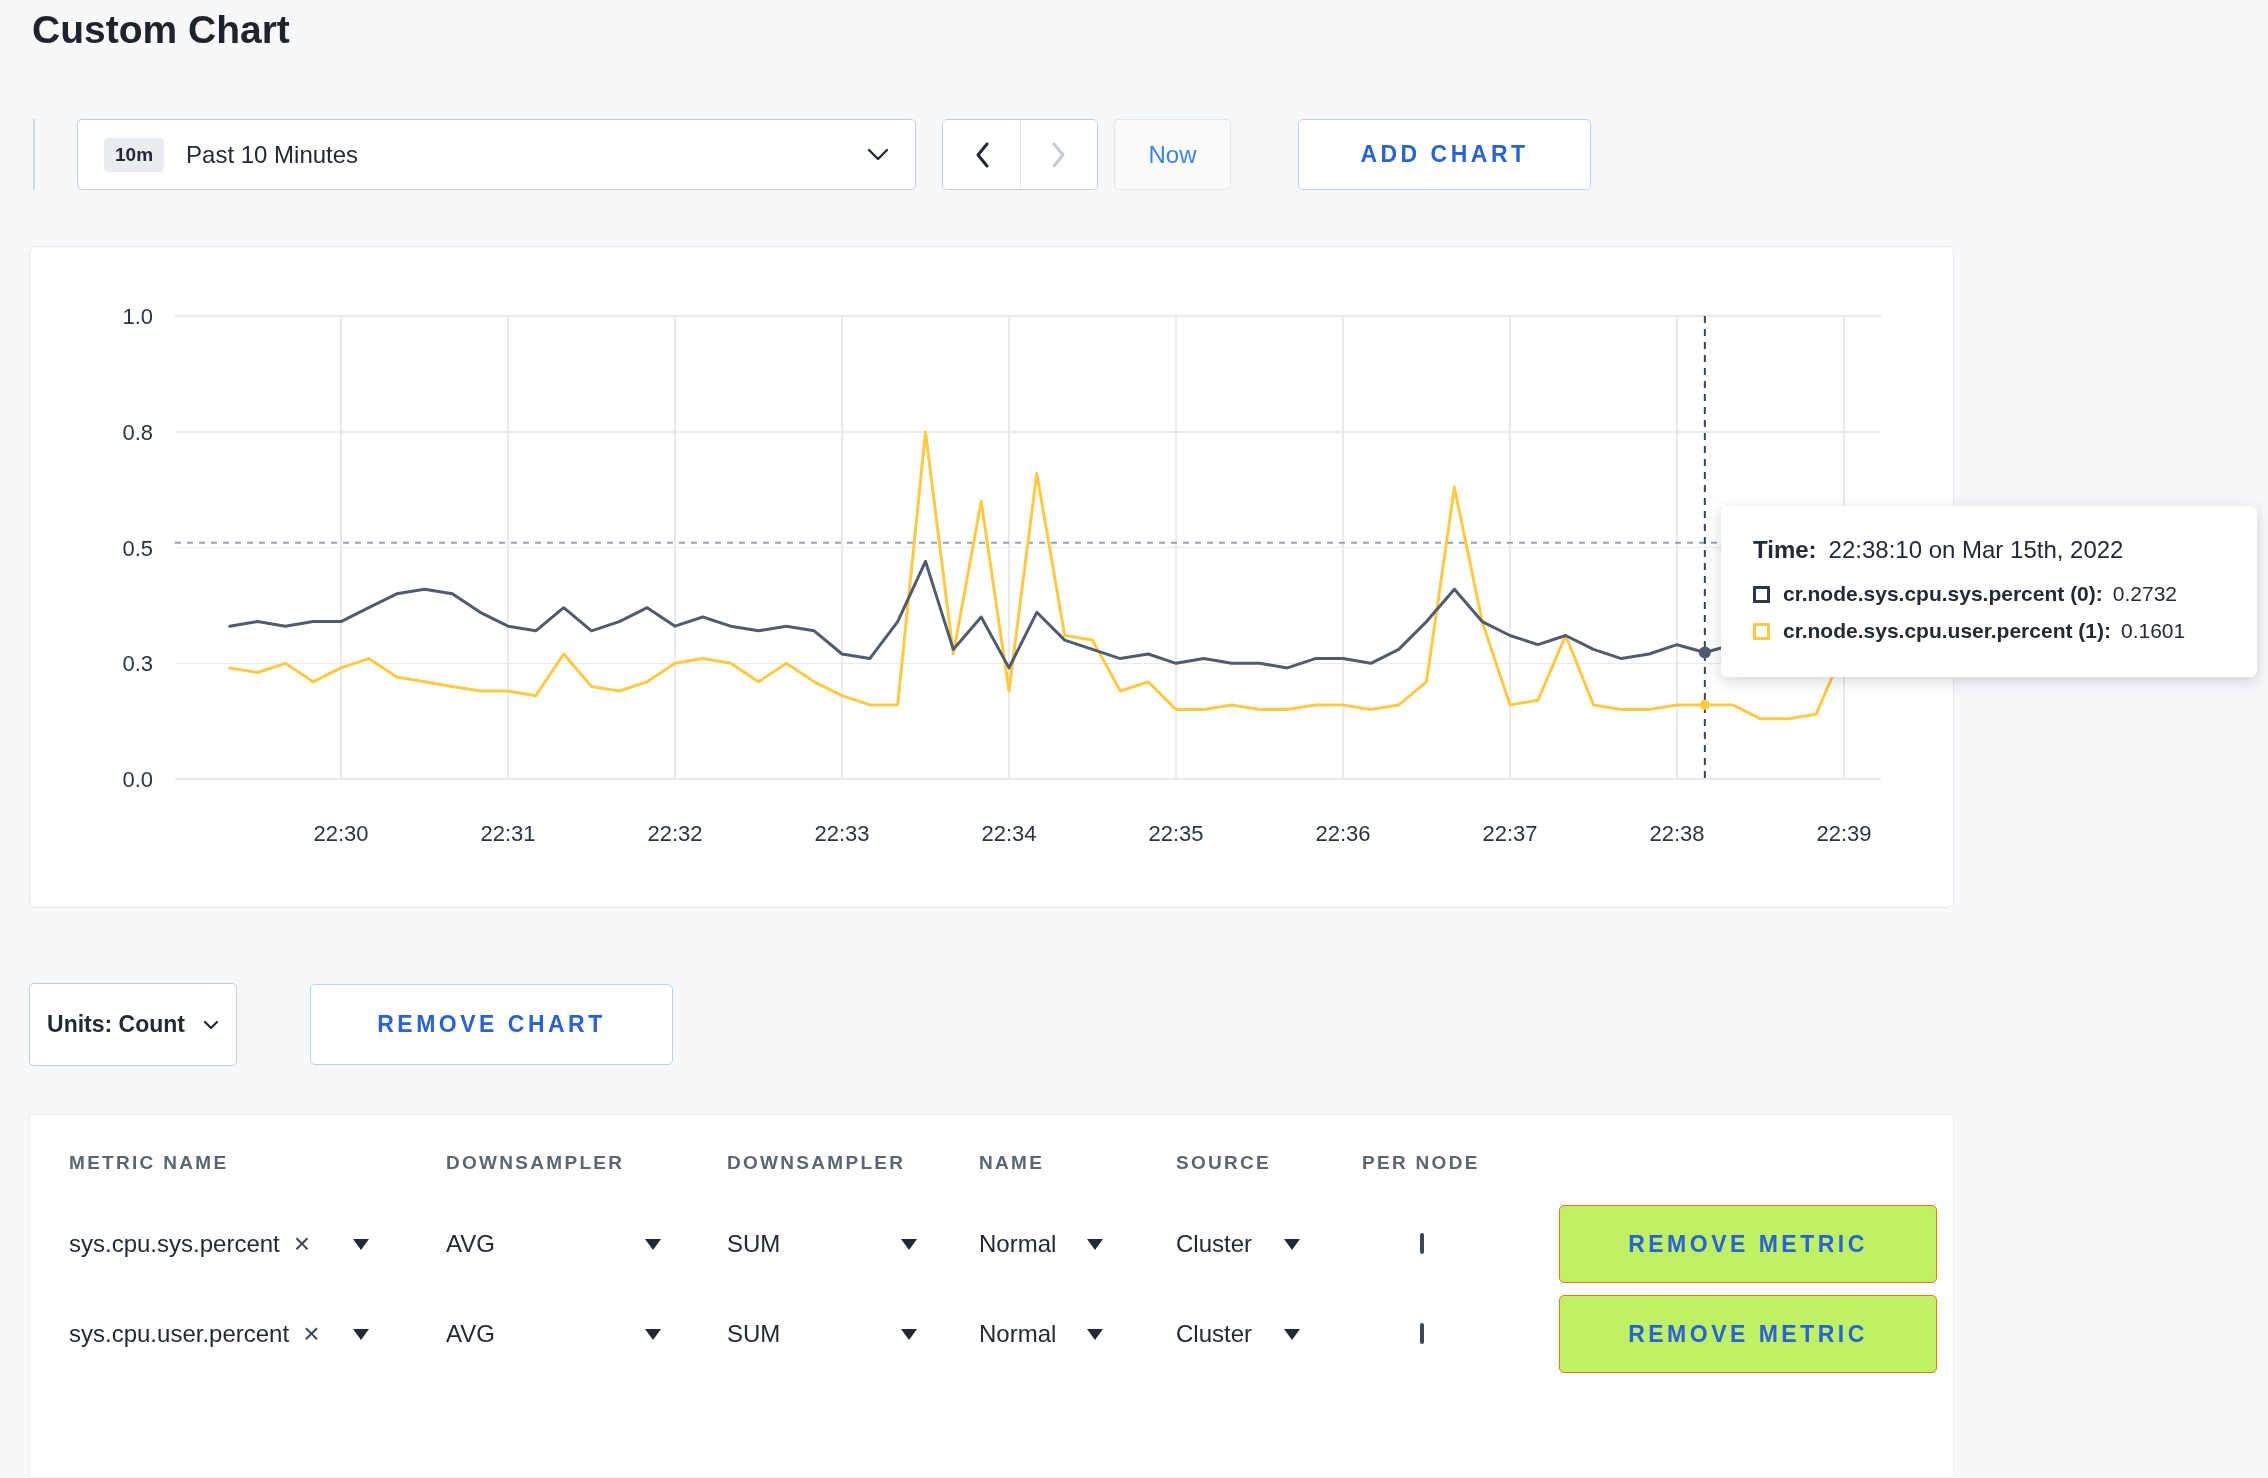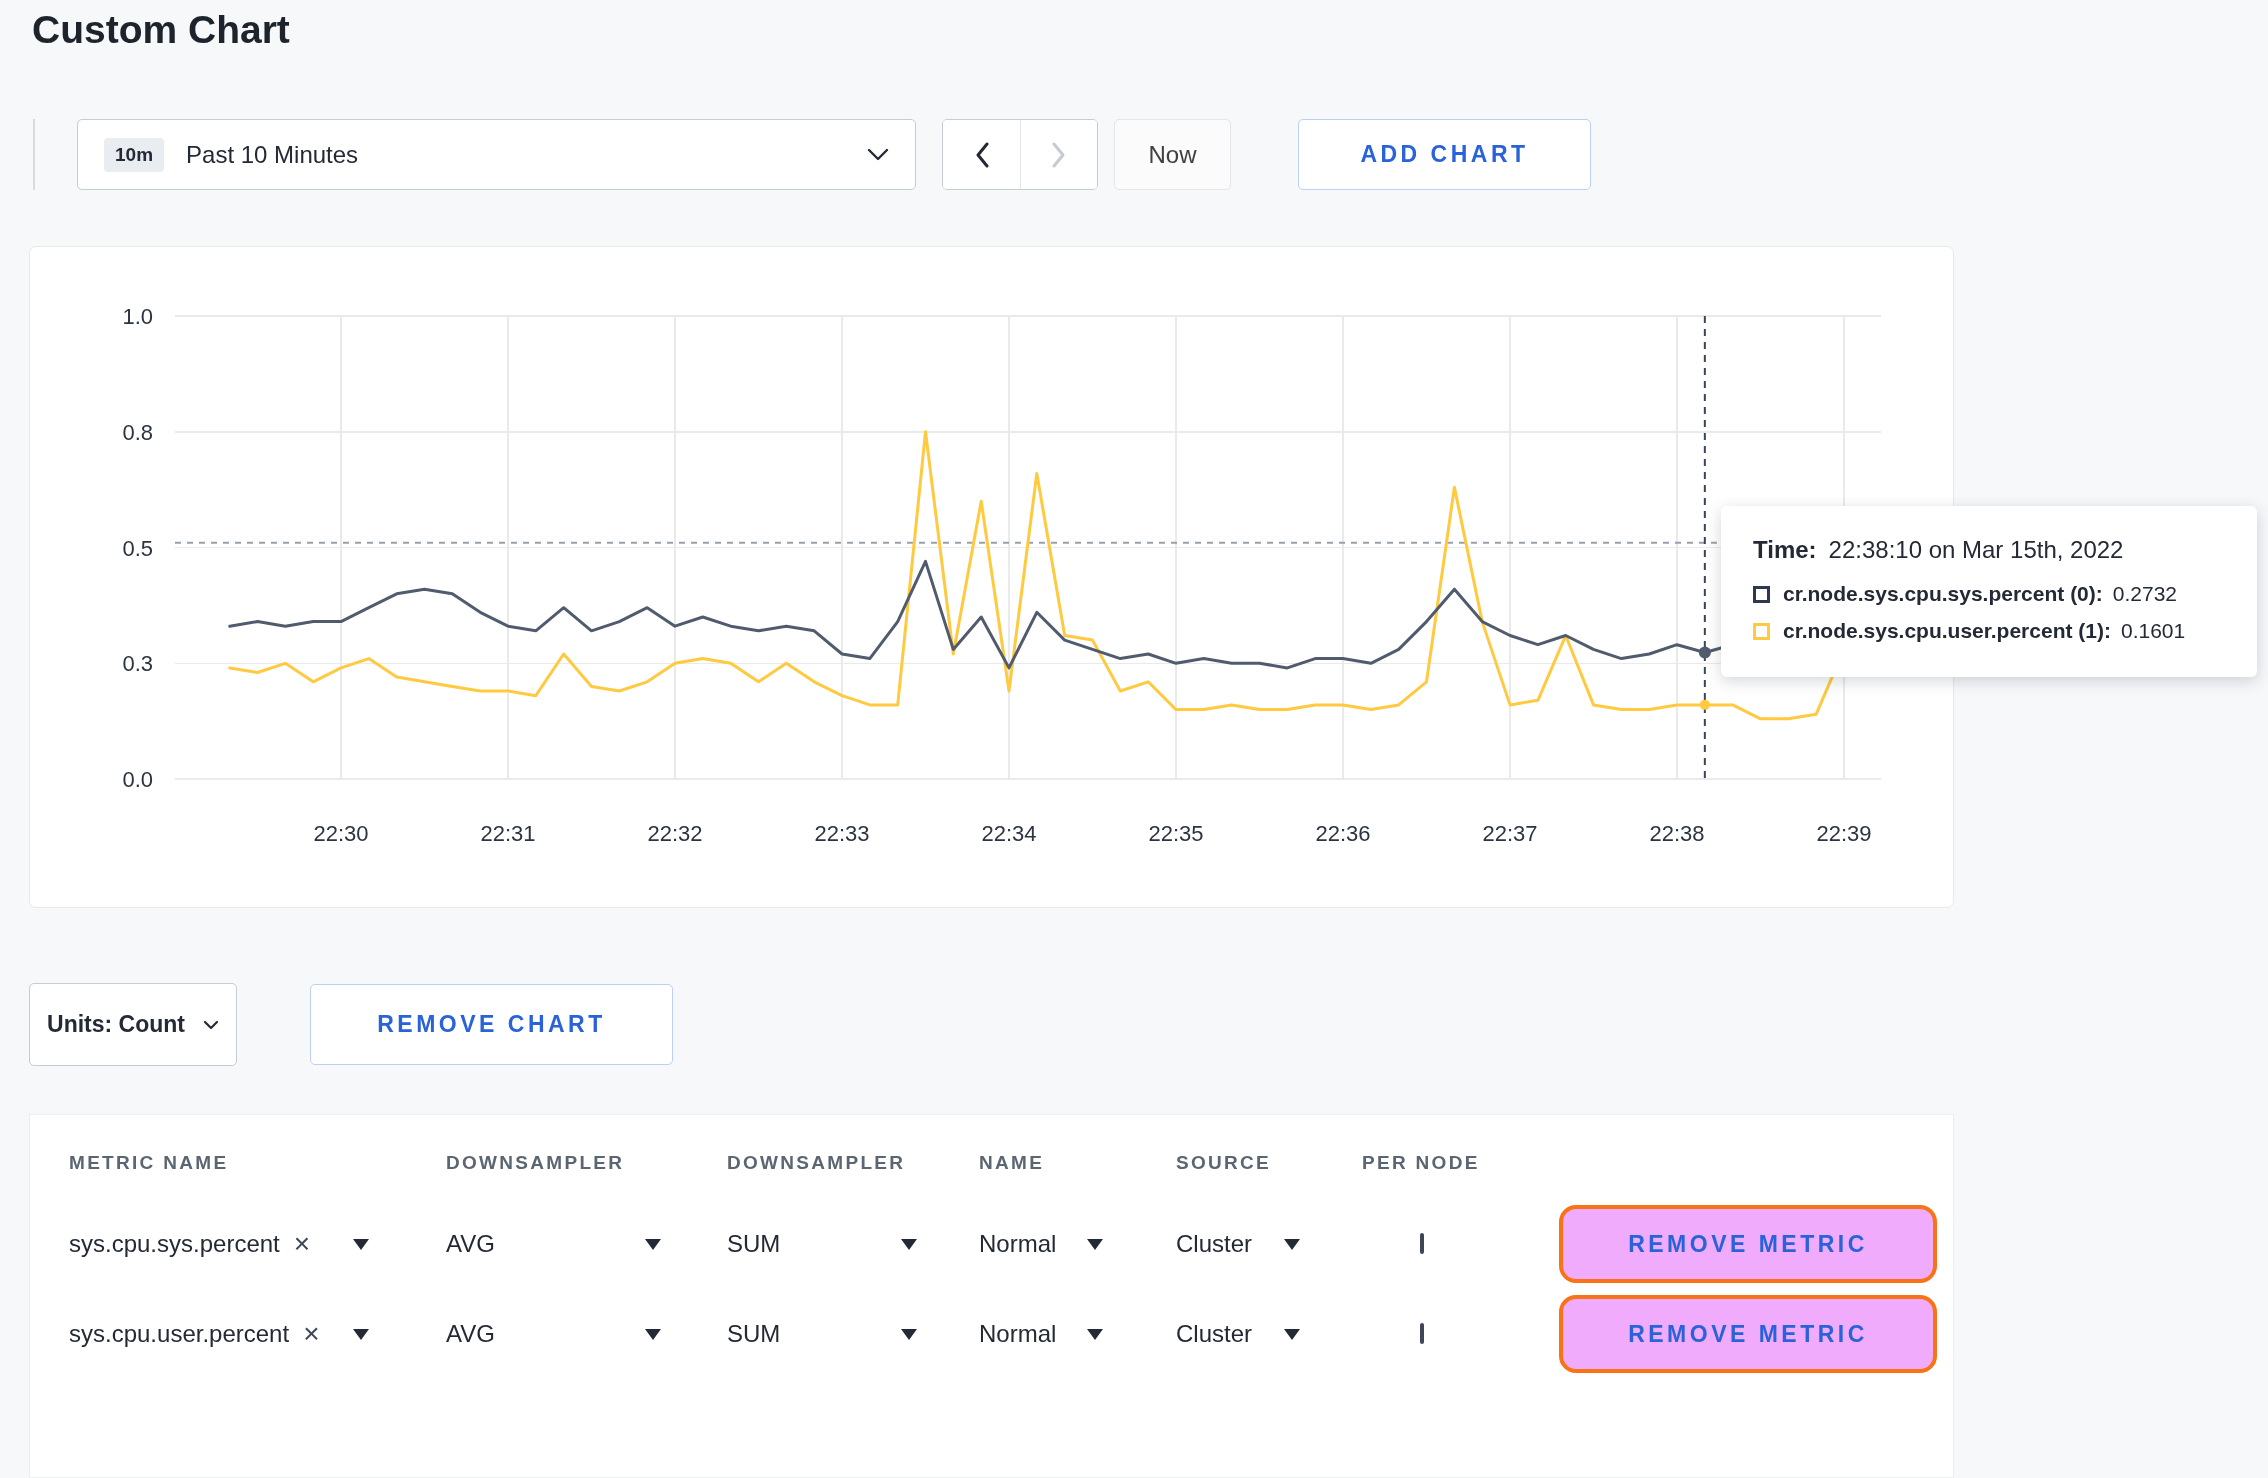--- a/index.html
+++ b/index.html
@@ -30,21 +30,21 @@
   .nav-group {
     position:absolute; left:942px; top:119px; height:71px; width:156px;
     display:flex; border:1px solid #c6ccd4; border-radius:5px; background:#fff; overflow:hidden;
   }
   .nav-btn { width:78px; display:flex; align-items:center; justify-content:center; background:#fff; border:none; cursor:pointer; }
   .nav-btn + .nav-btn { border-left:1px solid #e3e6ea; }
   .btn-plain {
     position:absolute; background:#fff; border-radius:5px; cursor:pointer;
     display:flex; align-items:center; justify-content:center;
   }
-  .now-btn { left:1114px; top:119px; width:117px; height:71px; border:1px solid #e2e5ea; color:#404040; font-size:24px; background:#fbfbfc;}
+  .now-btn { left:1114px; top:119px; width:117px; height:71px; border:1px solid #e2e5ea; color:#3b82f6; font-size:24px; background:#fbfbfc;}
   .blue-btn { color:#2962d9; font-size:23px; font-weight:600; letter-spacing:3.5px; border:1px solid #bcd0f5; }
   .add-chart-btn { left:1298px; top:119px; width:293px; height:71px; }
   
   .chart-card {
     position:absolute; left:29px; top:246px; width:1925px; height:662px;
     background:#fff; border:1px solid #e7e9ee; border-radius:7px;
   }
   .chart-card svg { position:absolute; left:0; top:0; }
   .chart-tooltip {
     position:absolute; left:1721px; top:506px; width:536px; height:171px;
@@ -87,22 +87,22 @@
   .tri {
     margin-left:auto; width:0; height:0;
     border-left:8px solid transparent; border-right:8px solid transparent;
     border-top:11px solid #242a35;
   }
   .pn-checkbox {
     width:26px; height:26px; border:2px solid #3e4758; border-radius:3px;
     background:#fff; margin-left:58px; cursor:pointer;
   }
   .remove-metric-btn {
-    position:relative; width:378px; height:78px; background:#f0abfc;
-    border:4px solid #f97316; border-radius:17px;
+    position:relative; width:378px; height:78px; background:#bef264;
+    border:1px solid #f97316; border-radius:5px;
     color:#2962d9; font-size:23px; font-weight:600; letter-spacing:3.5px; cursor:pointer;
   }
   .add-metric-btn { position:absolute; left:19px; top:272px; width:306px; height:78px; }
 </style>
 </head>
 <body>
 
 <h1 class="page-title">Custom Chart</h1>
 
 <div class="toolbar-divider"></div>

